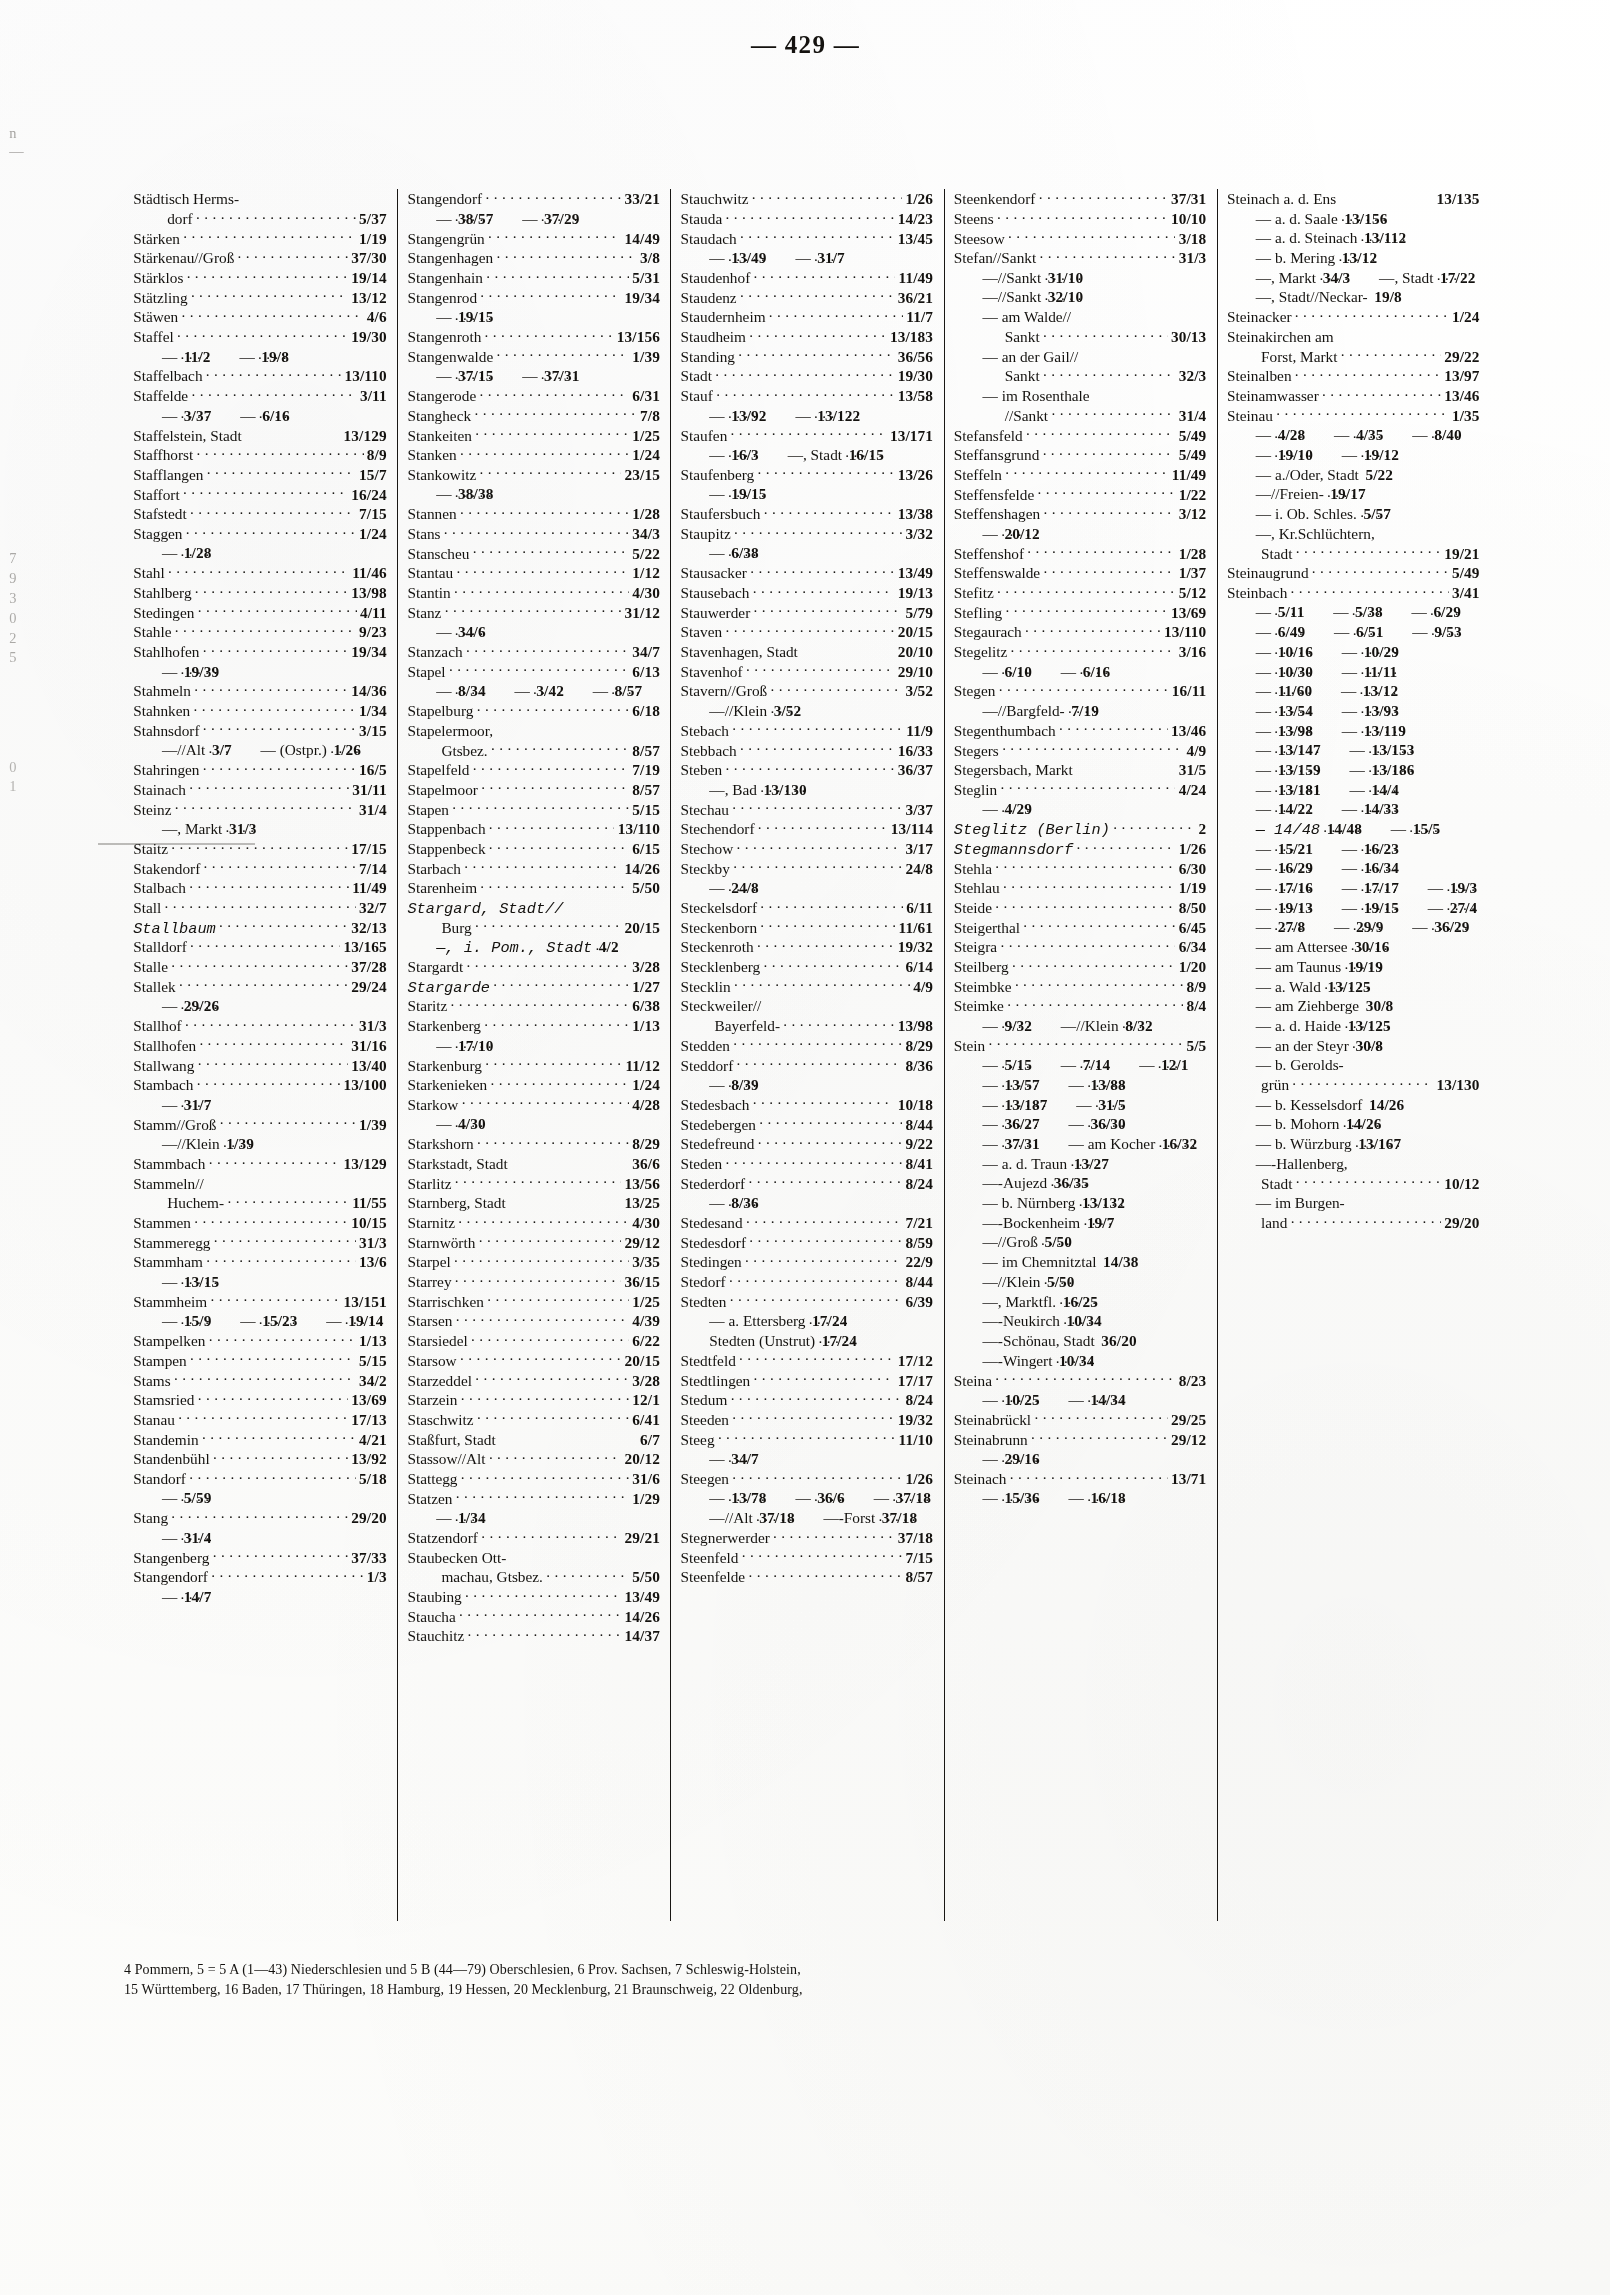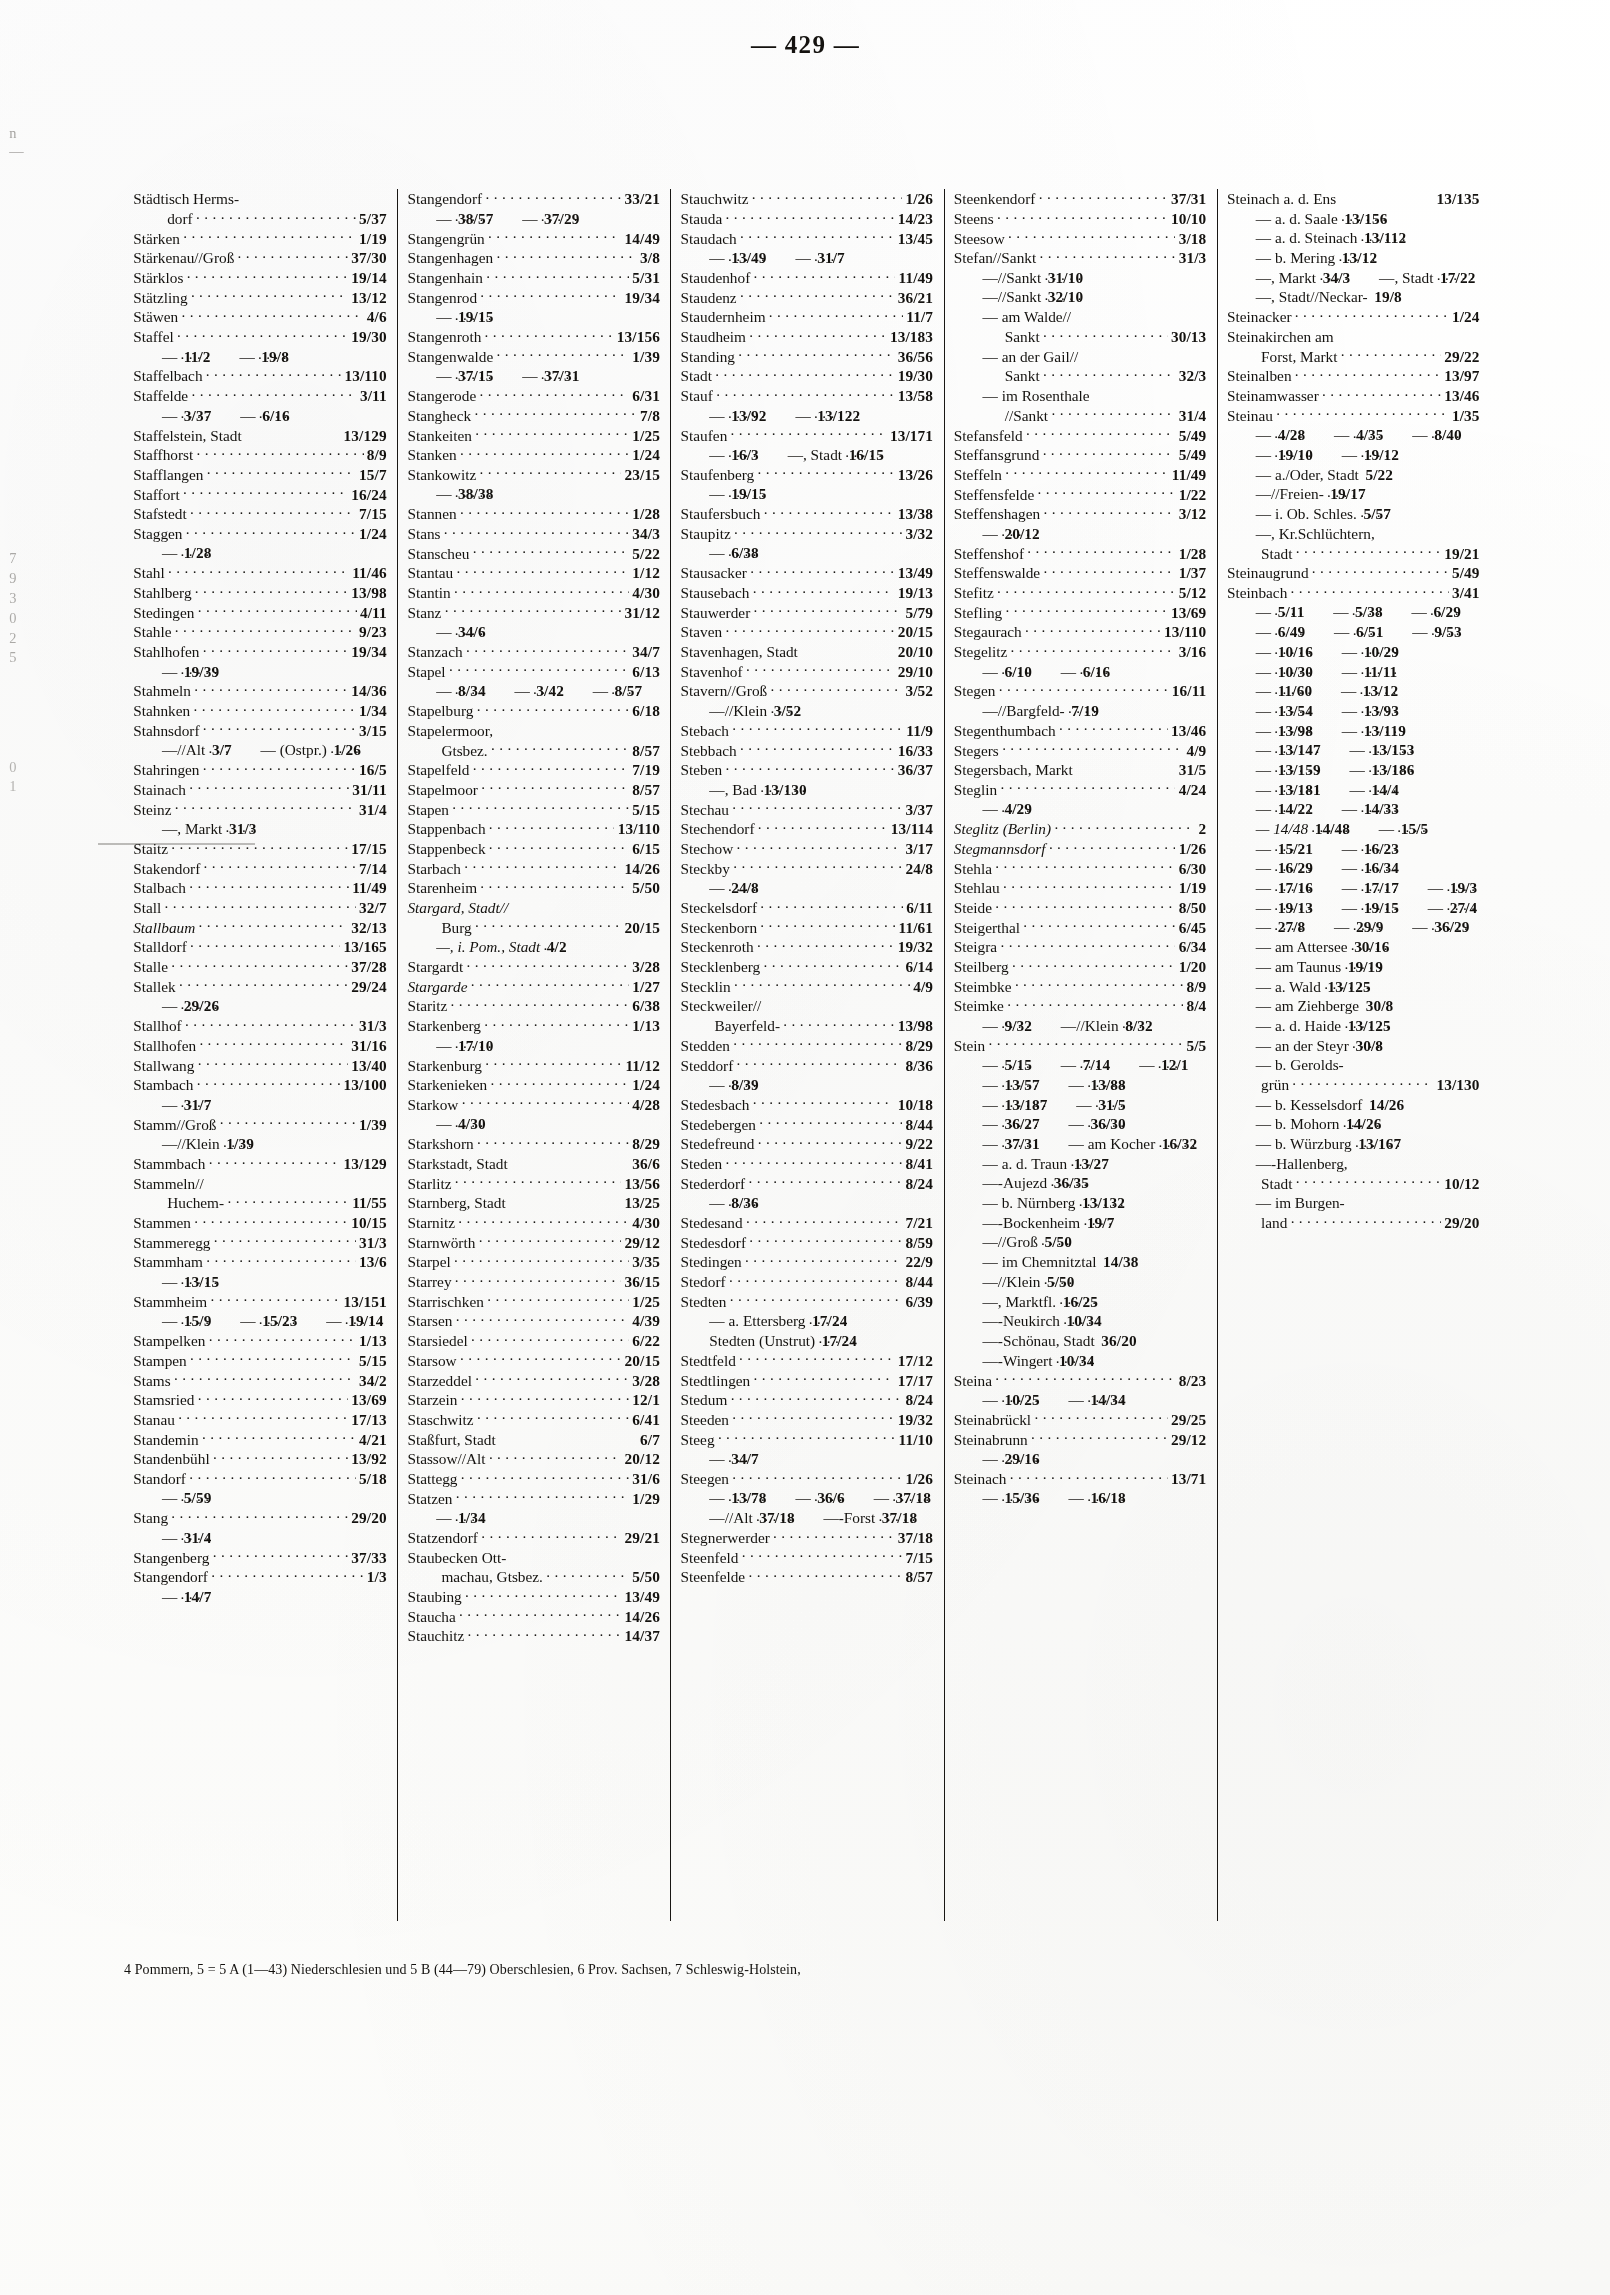--- a/index.html
+++ b/index.html
@@ -90,21 +90,21 @@
     letter-spacing:0;
   }
   
   .cont{padding-left:34px;}
   .cont2{padding-left:51px;}
   
   .head0 .lead::before{content:"";}
   .head0 .num{visibility:hidden;}
 
   
-  .it .nm{font-style:italic;}
+  .it .nm{font-style:italic;font-family:Liberation Mono, monospace;}
 
   
   .foot{
     position:absolute;left:124px;right:114px;top:1960px;
     font-size:14px;line-height:19.6px;
     letter-spacing:0.1px;
   }
   .foot div{white-space:nowrap;}
 
   
@@ -1071,16 +1071,17 @@
           </div><div class="r dash head0"><span class="nm dash">— im Burgen-</span><span class="lead"></span><span class="num"></span></div><div class="r cont">
             <span class="nm">land</span>
             <span class="lead"></span>
             <span class="num">29/20</span>
           </div></div>
       </div>
   </div>
 
   <div class="foot">
     <div>4 Pommern, 5 = 5 A (1—43) Niederschlesien und 5 B (44—79) Oberschlesien, 6 Prov. Sachsen, 7 Schleswig-Holstein,</div>
+    <div>15 Württemberg, 16 Baden, 17 Thüringen, 18 Hamburg, 19 Hessen, 20 Mecklenburg, 21 Braunschweig, 22 Oldenburg,</div>
   </div>
 
 </div>
 
 
 </body></html>

